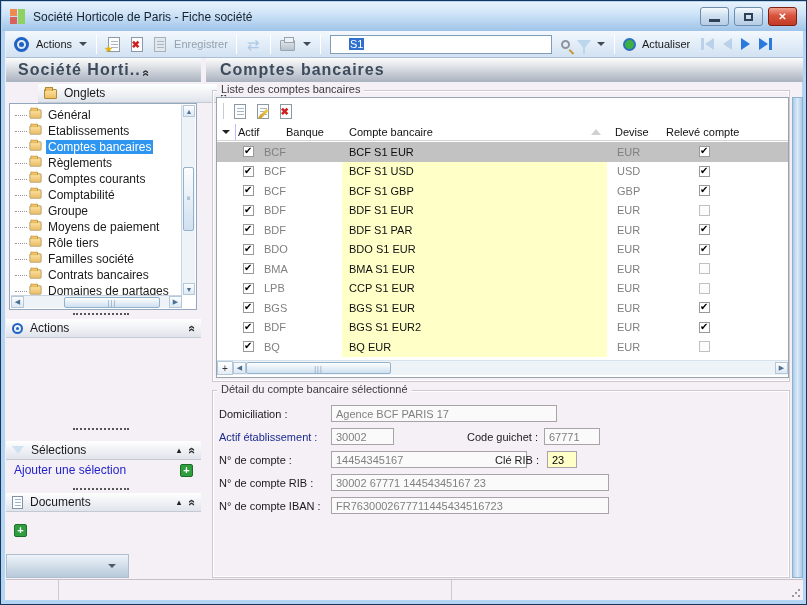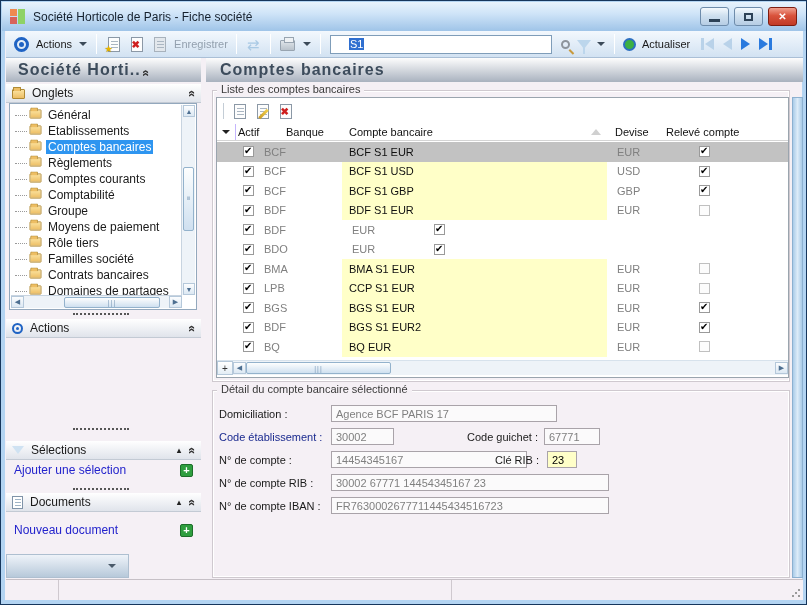--- a/index.html
+++ b/index.html
@@ -252,21 +252,21 @@
   </div>
 
   <div class="abs big-header sb-hdr">
     <span>Société Horti..</span>
     <span class="chev-dbl">«</span>
   </div>
   <div class="abs big-header main-hdr">
     <span>Comptes bancaires</span>
   </div>
 
-  <div class="abs panel-hdr" style="top:83px;">
+  <div class="abs panel-hdr" style="top:83px;margin-left:32px;">
     <span class="folder"></span>
     <span class="ph-label">Onglets</span>
     <span class="chev-dbl">«</span>
   </div>
 
   <div class="abs tree-box">
     <div class="tree-view" id="tree-view">
         <div class="tree-item">
           <span class="tree-conn"></span>
           <span class="folder"></span>
@@ -369,21 +369,20 @@
       <i></i>
     </div>
 
   <div class="abs panel-hdr" style="top:492px;">
     <span class="doc-icon"></span>
     <span class="ph-label">Documents</span>
     <span class="ph-tri">▴</span>
     <span class="chev-dbl">«</span>
   </div>
   <div class="abs link-row" style="top:518px;">
-    <span class="link">Nouveau document</span>
     <span class="plus-btn">+</span>
   </div>
 
   <div class="abs sb-bottombar">
     <span class="caret"></span>
   </div>
 
   <div class="abs fieldset fs-liste">
     <span class="legend">Liste des comptes bancaires</span>
   </div>
@@ -469,31 +468,33 @@
           <span class="g-c5">
             <span class="cb off"></span>
           </span>
         </div>
         <div class="grid-row">
           <span class="g-c0"></span>
           <span class="g-c1">
             <span class="cb on"></span>
           </span>
           <span class="g-c2">BDF</span>
+          <span class="g-c3">BDF S1 PAR</span>
           <span class="g-c4">EUR</span>
           <span class="g-c5">
             <span class="cb on"></span>
           </span>
         </div>
         <div class="grid-row">
           <span class="g-c0"></span>
           <span class="g-c1">
             <span class="cb on"></span>
           </span>
           <span class="g-c2">BDO</span>
+          <span class="g-c3">BDO S1 EUR</span>
           <span class="g-c4">EUR</span>
           <span class="g-c5">
             <span class="cb on"></span>
           </span>
         </div>
         <div class="grid-row">
           <span class="g-c0"></span>
           <span class="g-c1">
             <span class="cb on"></span>
           </span>
@@ -563,21 +564,21 @@
 
   <div class="abs main-vscroll"></div>
 
   <div class="abs fieldset fs-detail">
     <span class="legend">Détail du compte bancaire sélectionné</span>
   </div>
 
   <span class="abs f-label" style="top:407px;">Domiciliation :</span>
   <span class="abs f-input" style="left:330px;top:404px;width:226px;">Agence BCF PARIS 17</span>
 
-  <span class="abs f-label navy" style="top:430px;">Code établissement :</span>
+  <span class="abs f-label navy" style="top:430px;">Actif établissement :</span>
   <span class="abs f-input" style="left:330px;top:427px;width:63px;">30002</span>
   <span class="abs f-label" style="left:466px;top:430px;">Code guichet :</span>
   <span class="abs f-input" style="left:543px;top:427px;width:56px;">67771</span>
 
   <span class="abs f-label" style="top:453px;">N° de compte :</span>
   <span class="abs f-input" style="left:330px;top:450px;width:196px;">14454345167</span>
   <span class="abs f-label" style="left:494px;top:453px;">Clé RIB :</span>
   <span class="abs f-input yellow" style="left:546px;top:450px;width:30px;">23</span>
 
   <span class="abs f-label" style="top:476px;">N° de compte RIB :</span>

